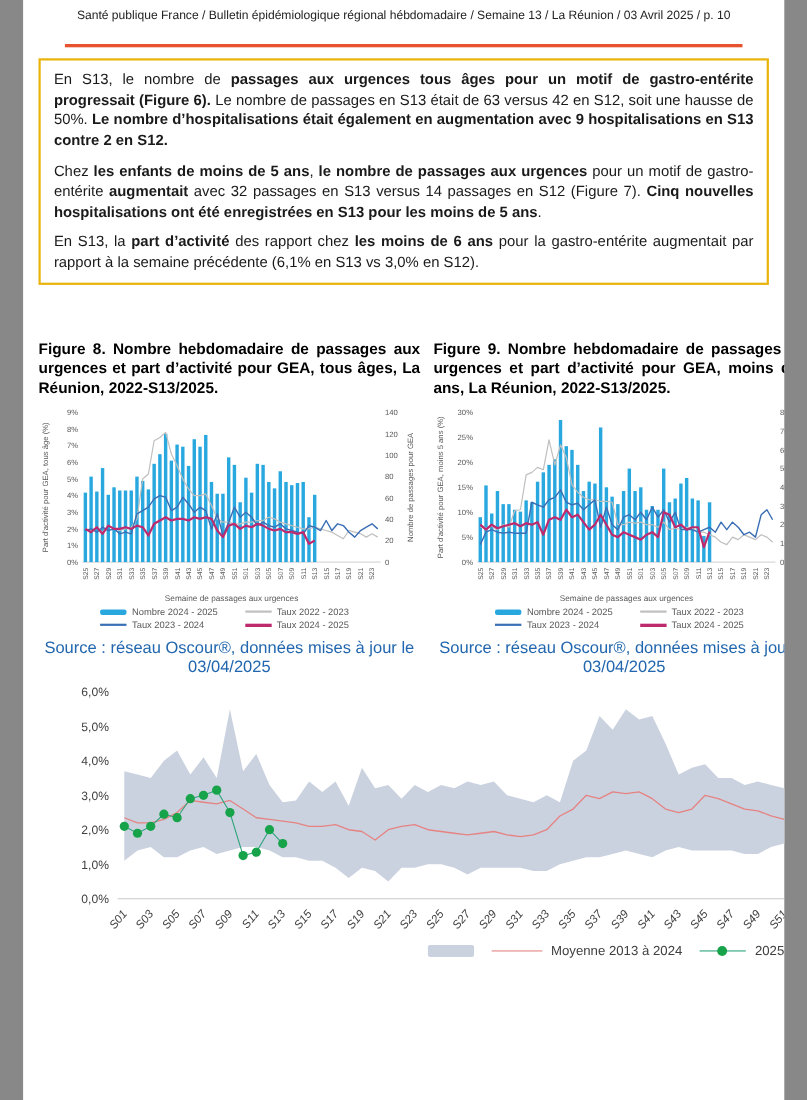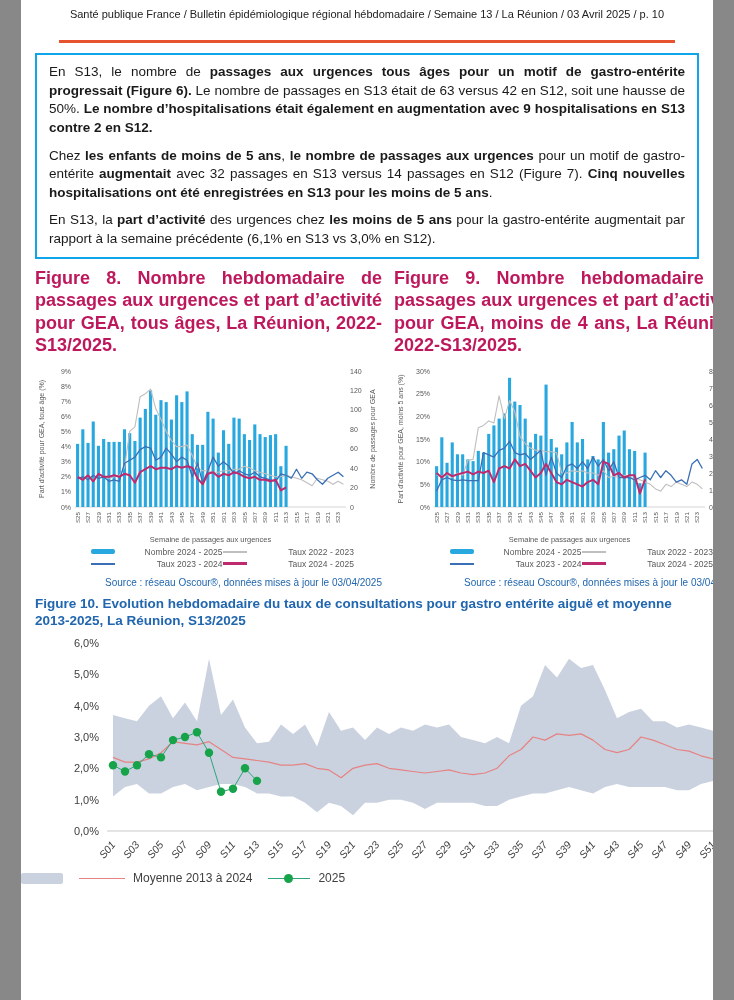--- a/index.html
+++ b/index.html
@@ -4,60 +4,60 @@
 <style>
   html,body{margin:0;padding:0;background:#888;}
   *{box-sizing:border-box;}
   .page{width:692px;height:1000px;margin:0 auto;background:#fff;position:relative;
         font-family:"Liberation Sans",sans-serif;color:#1a1a1a;overflow:hidden;}
   .doc-header{padding-top:8px;text-align:center;font-size:11px;color:#222;}
   .rule{margin:20px 38px 0 38px;border-top:3px solid #E8532F;}
   .title-wrap{margin:13px 0 0 35px;}
   .sec-title{display:inline-block;background:#1C3D97;color:#fff;font-weight:bold;
              font-size:23px;padding:3px 10px 5px 10px;letter-spacing:0.2px;}
-  .info-box{margin:10px 14px 0 14px;border:2px solid #0ea5e9;padding:8px 12px;
+  .info-box{margin:10px 14px 0 14px;border:2px solid #eab308;padding:8px 12px;
             font-size:13.5px;line-height:1.38;text-align:justify;}
   .info-box p{margin:0 0 9px 0;}
   .info-box p:last-child{margin-bottom:0;}
   .fig-row{margin:8px 14px 0 14px;display:flex;gap:12px;}
   .fig-col{width:347px;}
-  .fig-caption{font-size:18px;font-weight:bold;color:#be185d;line-height:1.25;text-align:justify;}
+  .fig-caption{font-size:14px;font-weight:bold;color:#000000;line-height:1.25;text-align:justify;margin-top:42px;}
   svg text{font-family:"Liberation Sans",sans-serif;}
   .chart{display:block;margin-top:4px;}
   .legend4{display:grid;grid-template-columns:1fr 1fr;row-gap:2px;padding:0 28px 0 56px;margin-top:0;}
-  .li{display:flex;align-items:center;gap:5px;font-size:8.5px;color:#595959;white-space:nowrap;justify-content:space-between;}
+  .li{display:flex;align-items:center;gap:5px;font-size:8.5px;color:#595959;white-space:nowrap;}
   .sw{display:inline-block;width:24px;flex:none;}
   .sw-bar{height:5px;border-radius:2px;}
   .sw-thin{height:2px;}
   .sw-thick{height:3px;}
-  .source{margin-top:8px;font-size:10px;color:#2166AE;text-align:right;}
+  .source{margin-top:8px;font-size:15px;color:#2166AE;text-align:center;}
   .box2{margin-top:12px;}
   .fig10-caption{margin:8px 14px 0 14px;font-size:13.5px;font-weight:bold;color:#2166AE;line-height:1.25;}
-  .legend10{display:flex;justify-content:flex-start;align-items:center;gap:16px;
+  .legend10{display:flex;justify-content:flex-end;align-items:center;gap:16px;
             font-size:12px;color:#404040;margin-top:2px;}
   .band-sw{width:42px;height:11px;background:#CBD2DF;border-radius:2px;}
   .mean-sw{width:46px;height:0;border-top:1.5px solid #E58383;}
   .dot-sw{display:inline-block;width:42px;height:10px;position:relative;}
   .dot-sw .l{position:absolute;top:4.5px;left:0;right:0;border-top:1.5px solid #2FA37C;}
   .dot-sw .d{position:absolute;top:0.5px;left:16px;width:9px;height:9px;border-radius:50%;background:#17A34A;}
   .source-bottom{margin:26px 0 0 38px;text-align:left;font-size:12px;}
 </style>
 </head>
 <body>
 
 <div class="page">
 
   <div class="doc-header">Santé publique France / Bulletin épidémiologique régional hébdomadaire / Semaine 13 / La Réunion / 03 Avril 2025 / p. 10</div>
   <div class="rule"></div>
 
 
   <div class="info-box">
     <p><span>En S13, le nombre de </span><span style="font-weight: bold;">passages aux urgences tous âges pour un motif de gastro-entérite progressait (Figure 6).</span><span> Le nombre de passages en S13 était de 63 versus 42 en S12, soit une hausse de 50%. </span><span style="font-weight: bold;">Le nombre d’hospitalisations était également en augmentation avec 9 hospitalisations en S13 contre 2 en S12.</span></p>
     <p><span>Chez </span><span style="font-weight: bold;">les enfants de moins de 5 ans</span><span>, </span><span style="font-weight: bold;">le nombre de passages aux urgences</span><span> pour un motif de gastro-entérite </span><span style="font-weight: bold;">augmentait</span><span> avec 32 passages en S13 versus 14 passages en S12 (Figure 7). </span><span style="font-weight: bold;">Cinq nouvelles hospitalisations ont été enregistrées en S13 pour les moins de 5 ans</span><span>.</span></p>
-    <p><span>En S13, la </span><span style="font-weight: bold; margin-top: 11px;">part d’activité</span><span> des urgences chez </span><span style="font-weight: bold;">les moins de 5 ans</span><span> pour la gastro-entérite augmentait par rapport à la semaine précédente (6,1% en S13 vs 3,0% en S12).</span></p>
+    <p><span>En S13, la </span><span style="font-weight: bold; margin-top: 11px;">part d’activité</span><span> des rapport chez </span><span style="font-weight: bold;">les moins de 6 ans</span><span> pour la gastro-entérite augmentait par rapport à la semaine précédente (6,1% en S13 vs 3,0% en S12).</span></p>
   </div>
 
   <div class="fig-row">
     <div class="fig-col">
       <div class="fig-caption">Figure 8. Nombre hebdomadaire de passages aux urgences et part d’activité pour GEA, tous âges, La Réunion, 2022-S13/2025.</div>
       <svg id="chart8" class="chart" width="347" height="186" viewBox="0 0 347 186">
           <text x="36" y="148.5" text-anchor="end" font-size="7" fill="#595959">0%</text>
           <text x="36" y="133.38888888888889" text-anchor="end" font-size="7" fill="#595959">1%</text>
           <text x="36" y="118.27777777777777" text-anchor="end" font-size="7" fill="#595959">2%</text>
           <text x="36" y="103.16666666666667" text-anchor="end" font-size="7" fill="#595959">3%</text>
@@ -280,21 +280,20 @@
           <div class="li">
             <span class="sw sw-thick" style="background: rgb(190, 42, 110);"></span>
             <span>Taux 2024 - 2025</span>
           </div>
         </div>
       <div class="source">Source : réseau Oscour®, données mises à jour le 03/04/2025</div>
     </div>
   </div>
 
 
-  <div class="fig10-caption">Figure 10. Evolution hebdomadaire du taux de consultations pour gastro entérite aiguë et moyenne 2013-2025, La Réunion, S13/2025</div>
 
   <svg id="chart10" class="chart" width="706" height="236" viewBox="0 0 706 236" style="margin-left:14px;">
       <text x="64" y="202" text-anchor="end" font-size="11" fill="#404040">0,0%</text>
       <text x="64" y="170.66666666666666" text-anchor="end" font-size="11" fill="#404040">1,0%</text>
       <text x="64" y="139.33333333333334" text-anchor="end" font-size="11" fill="#404040">2,0%</text>
       <text x="64" y="108" text-anchor="end" font-size="11" fill="#404040">3,0%</text>
       <text x="64" y="76.66666666666667" text-anchor="end" font-size="11" fill="#404040">4,0%</text>
       <text x="64" y="45.333333333333314" text-anchor="end" font-size="11" fill="#404040">5,0%</text>
       <text x="64" y="14" text-anchor="end" font-size="11" fill="#404040">6,0%</text>
       <polygon points="78.0,82.1 90.0,85.2 102.0,88.3 114.0,72.7 126.0,63.3 138.0,85.2 150.0,69.5 162.0,88.3 174.0,25.7 186.0,82.1 198.0,66.4 210.0,94.6 222.0,110.3 234.0,108.7 246.0,91.5 258.0,100.9 270.0,91.5 282.0,113.4 294.0,78.9 306.0,97.7 318.0,94.6 330.0,107.1 342.0,94.6 354.0,100.9 366.0,94.6 378.0,97.7 390.0,91.5 402.0,94.6 414.0,91.5 426.0,104.0 438.0,107.1 450.0,110.3 462.0,104.0 474.0,110.3 486.0,72.7 498.0,63.3 510.0,31.9 522.0,44.5 534.0,25.7 546.0,35.1 558.0,31.9 570.0,57.0 582.0,85.2 594.0,78.9 606.0,75.8 618.0,88.3 630.0,88.3 642.0,94.6 654.0,91.5 666.0,94.6 678.0,97.7 690.0,85.2 690.0,147.9 678.0,147.9 666.0,151.0 654.0,157.3 642.0,157.3 630.0,154.1 618.0,154.1 606.0,154.1 594.0,154.1 582.0,151.0 570.0,154.1 558.0,160.4 546.0,157.3 534.0,154.1 522.0,157.3 510.0,160.4 498.0,160.4 486.0,163.5 474.0,166.7 462.0,172.9 450.0,172.9 438.0,169.8 426.0,169.8 414.0,169.8 402.0,169.8 390.0,176.1 378.0,169.8 366.0,166.7 354.0,166.7 342.0,169.8 330.0,169.8 318.0,182.3 306.0,172.9 294.0,169.8 282.0,179.2 270.0,169.8 258.0,163.5 246.0,163.5 234.0,160.4 222.0,160.4 210.0,154.1 198.0,151.0 186.0,151.0 174.0,154.1 162.0,157.3 150.0,151.0 138.0,154.1 126.0,160.4 114.0,160.4 102.0,151.0 90.0,154.1 78.0,163.5" fill="#CBD2DF"></polygon>

